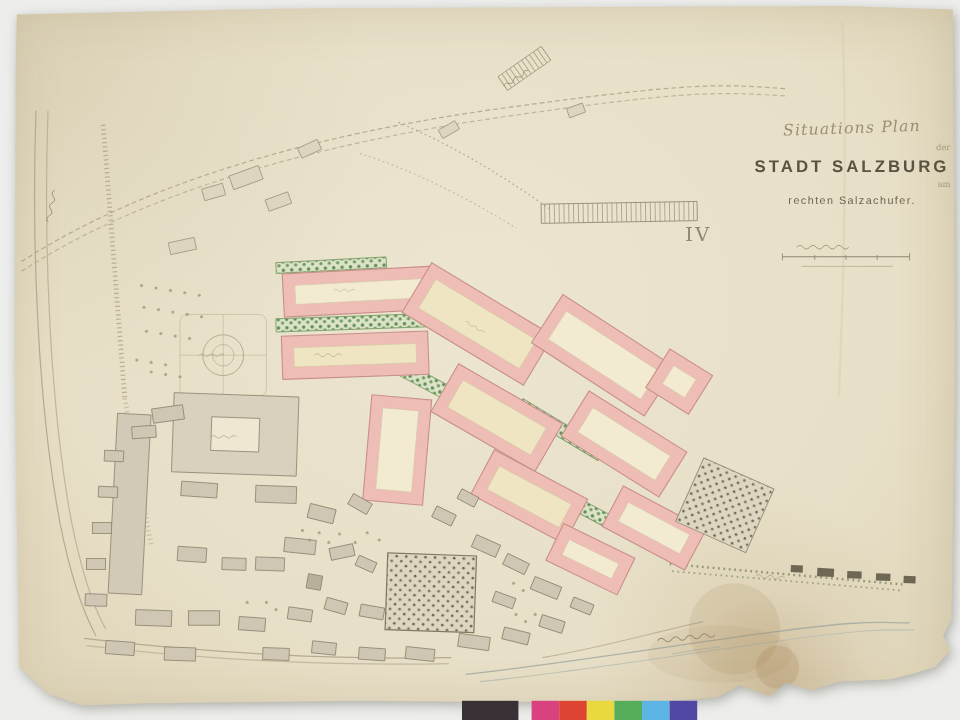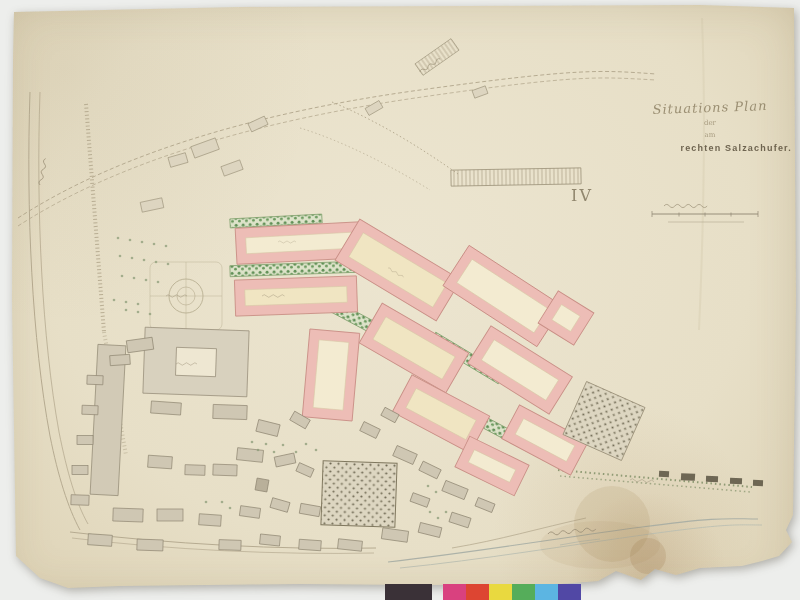--- a/index.html
+++ b/index.html
@@ -15,23 +15,23 @@
       radial-gradient(circle at 78% 89%, rgba(155,112,58,.13), transparent 16%),
       radial-gradient(circle at 81% 95%, rgba(140,100,52,.16), transparent 9%),
       radial-gradient(circle at 8% 12%, rgba(120,100,60,.07), transparent 28%),
       radial-gradient(ellipse at 50% 42%, #ece5d0 0%, #e7dfc7 62%, #ddd2b5 100%);}
   .paper::after{content:"";position:absolute;inset:0;pointer-events:none;
     box-shadow:inset 0 0 50px rgba(120,95,50,.22), inset 0 0 8px rgba(120,95,50,.18);}
   svg.art{position:absolute;inset:0;}
   .title-block{position:absolute;left:628px;top:100px;width:164px;text-align:center;color:#5a5342;}
   .t-script{font-family:"DejaVu Serif",serif;font-style:italic;font-size:13px;letter-spacing:1px;
     color:#9b8f73;transform:rotate(-2deg);}
-  .t-sep{font-family:"DejaVu Serif",serif;font-size:7px;color:#a89c80;margin-top:4px;}
+  .t-sep{font-family:"DejaVu Serif",serif;font-size:7px;color:#a89c80;margin-top:4px;text-align:right;}
   .t-main{font-size:14px;font-weight:bold;letter-spacing:2.5px;color:#5a5342;margin-top:3px;}
-  .t-sub{font-size:9px;font-weight:bold;letter-spacing:1.2px;color:#6e6450;margin-top:4px;text-align:right;}
+  .t-sub{font-size:9px;font-weight:normal;letter-spacing:1.2px;color:#6e6450;margin-top:4px;}
   .sheet-no{position:absolute;left:560px;top:186px;width:44px;text-align:center;
     font-family:"DejaVu Serif",serif;font-size:16px;letter-spacing:2px;color:#91876e;}
   .colorbar{position:absolute;left:385px;top:584px;display:flex;}
   .patch{width:23px;height:16px;}
   .patch-first{width:47px;margin-right:11px;}
 </style>
 </head>
 <body>
 
 <div class="scan">
@@ -286,20 +286,21 @@
           <use href="#sq" transform="translate(262 296) scale(.75)" opacity=".7"></use>
           <use href="#sq" transform="translate(278 242) scale(.6)" opacity=".6"></use>
           <use href="#sq" transform="translate(388 268) rotate(31) scale(.6)" opacity=".6"></use>
           <use href="#sq" transform="translate(630 480) rotate(4) scale(.8)" opacity=".7"></use>
         </g>
       </svg>
 
       <div class="title-block">
         <div class="t-script">Situations Plan</div>
         <div class="t-sep">der</div>
+        <div class="t-main">STADT SALZBURG</div>
         <div class="t-sep">am</div>
         <div class="t-sub">rechten Salzachufer.</div>
       </div>
 
       <div class="sheet-no">IV</div>
 
     </div>
   </div>
 
   <div class="colorbar">

